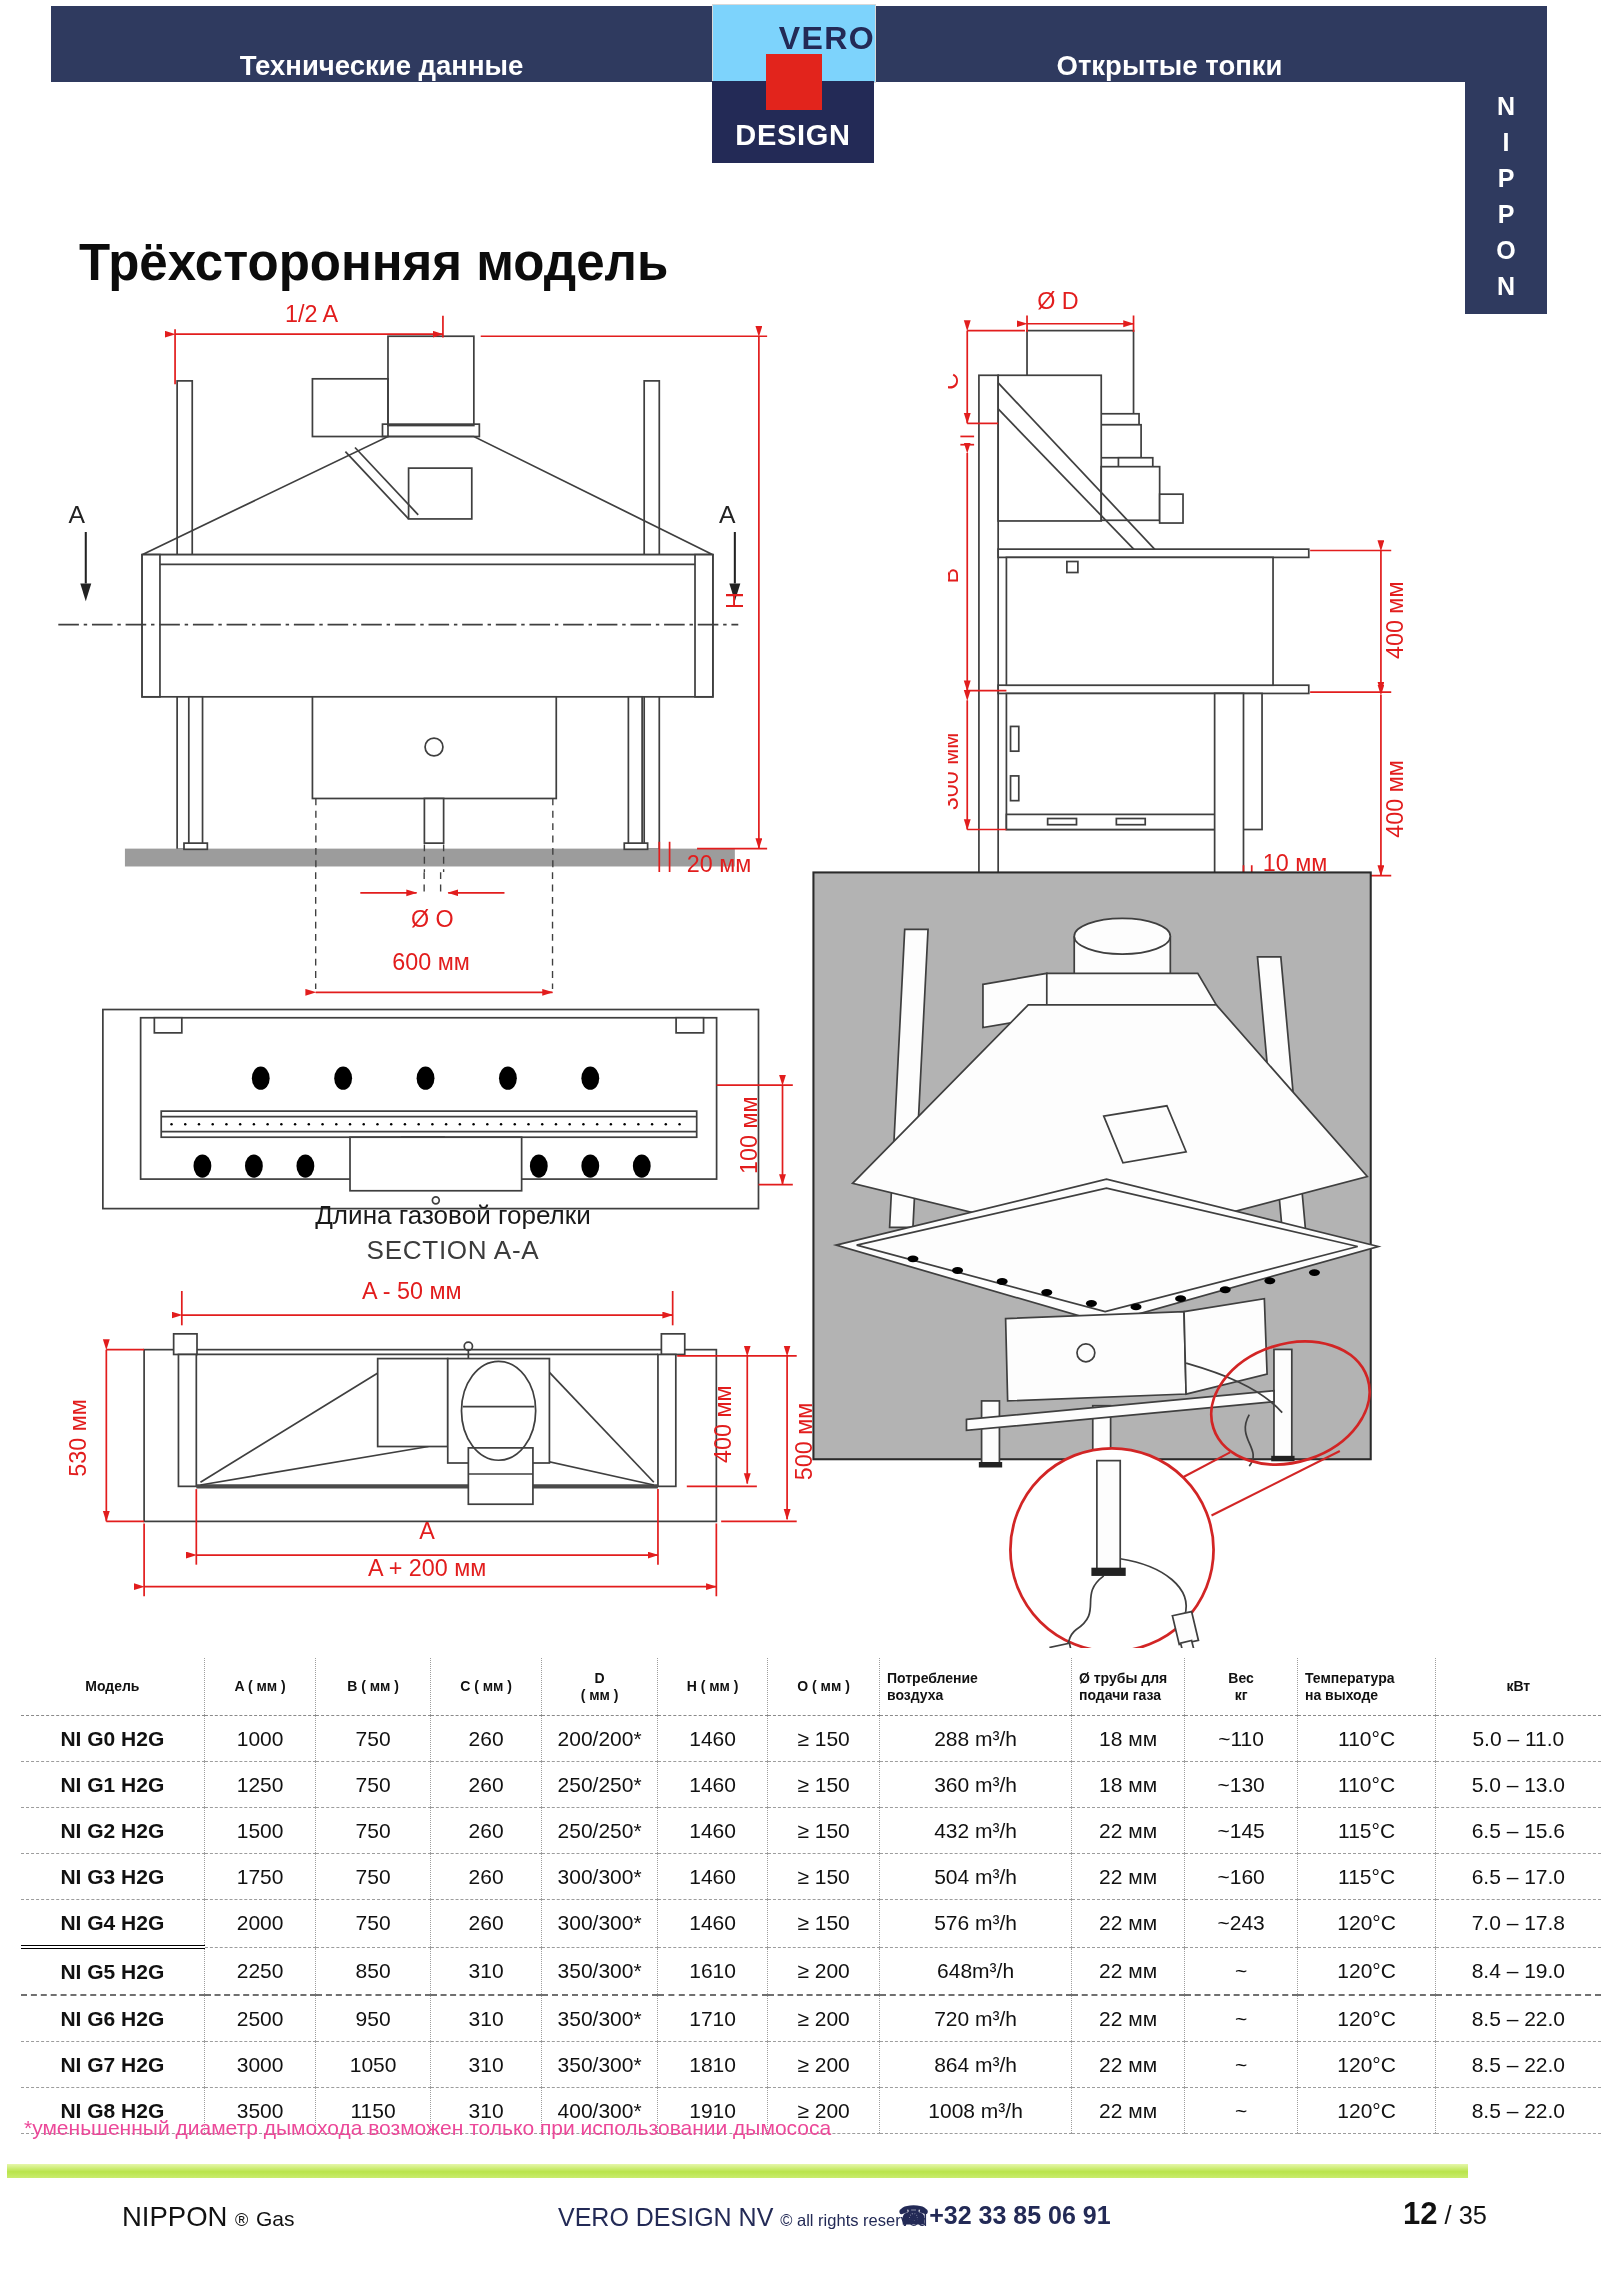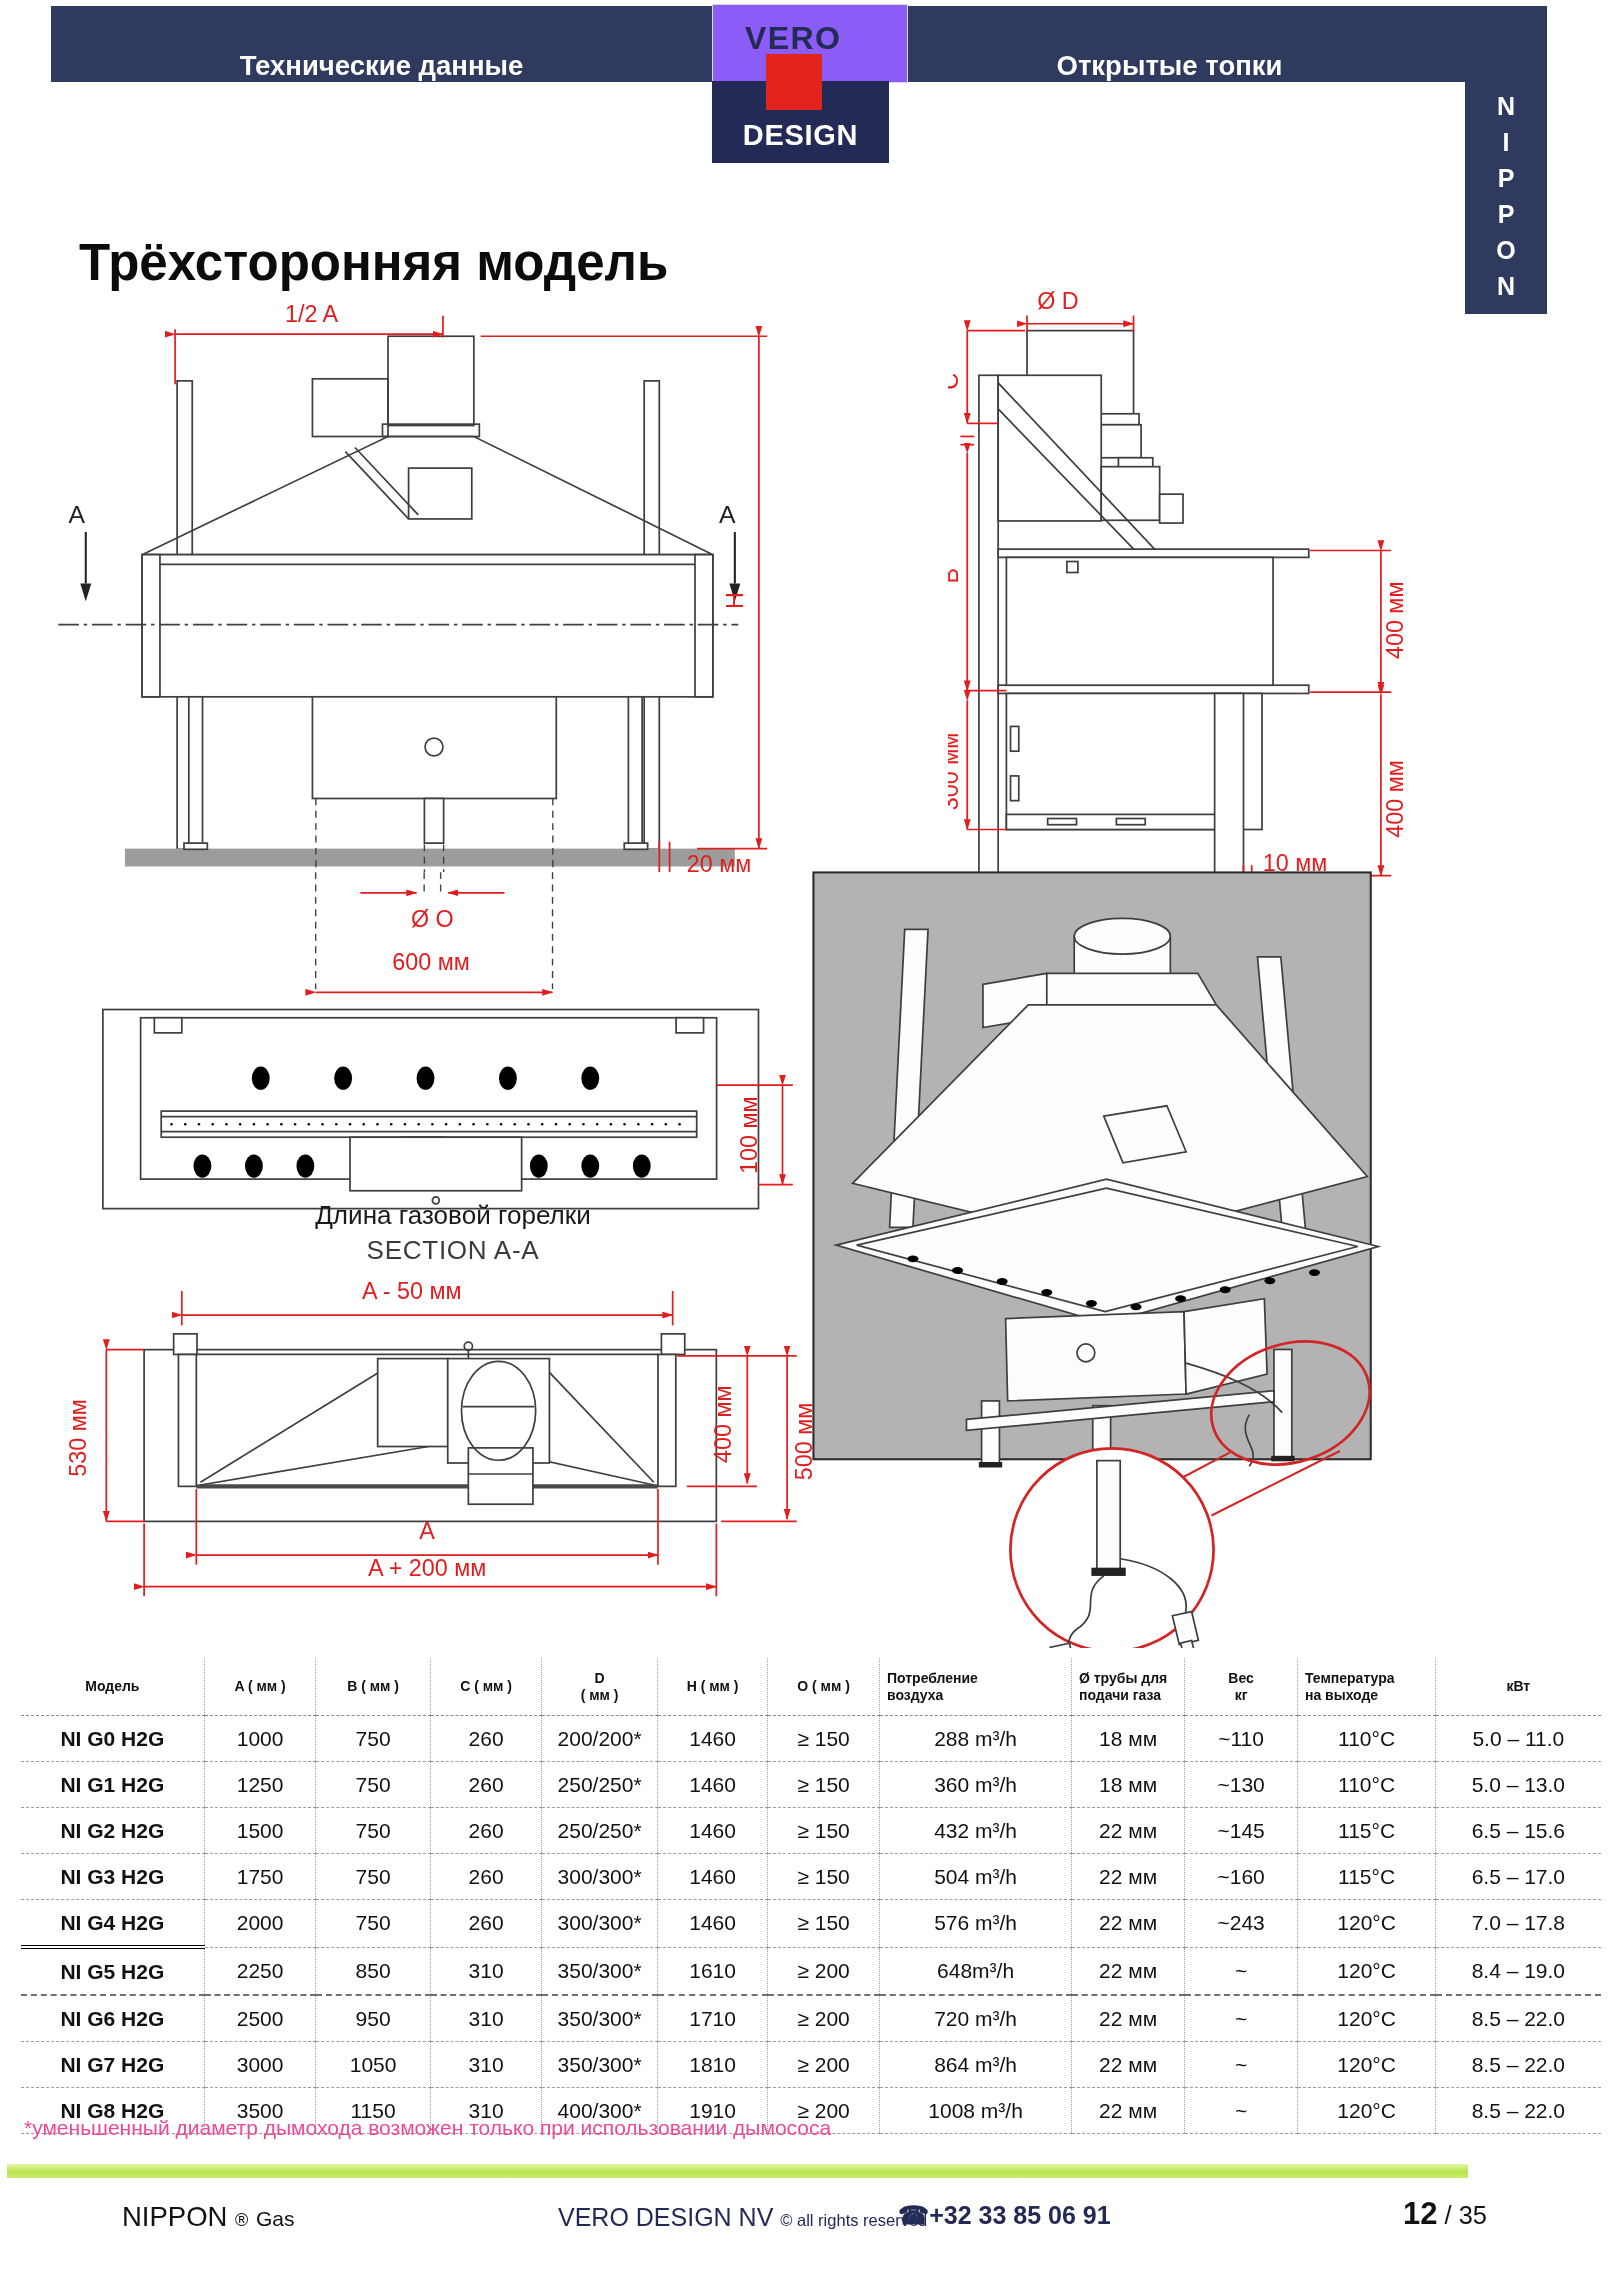--- a/index.html
+++ b/index.html
@@ -4,24 +4,24 @@
 <style>
   html,body{margin:0;padding:0;background:#ffffff;}
   .page{position:relative;width:1612px;height:2295px;background:#fff;overflow:hidden;
         font-family:"Liberation Sans",sans-serif;color:#111;}
   
   .banner{position:absolute;top:5.5px;height:76px;background:#2f3a5f;display:flex;align-items:flex-end;}
   .banner-left{left:51px;width:661px;justify-content:center;}
   .banner-right{left:874px;width:672px;}
   .banner span{color:#fff;font-size:27.5px;font-weight:bold;}
   .banner-right span{display:block;width:591px;text-align:center;}
-  .logo-white{position:absolute;left:712px;top:4.1px;width:162px;height:77px;background:#8b5cf6;
-              border:0.7px solid #d8d8d8;display:flex;justify-content:flex-start;padding-left:32px;}
+  .logo-white{position:absolute;left:712px;top:4.1px;width:162px;height:77px;background:#7dd3fc;
+              border:0.7px solid #d8d8d8;display:flex;justify-content:flex-end;}
   .logo-white div{margin-top:15px;color:#232a56;font-size:32px;font-weight:bold;letter-spacing:1.4px;}
-  .logo-navy{position:absolute;left:712px;top:81px;width:177px;height:82px;background:#232a56;
+  .logo-navy{position:absolute;left:712px;top:81px;width:162px;height:82px;background:#232a56;
              display:flex;justify-content:center;align-items:flex-end;}
   .logo-navy div{margin-bottom:11px;color:#fff;font-size:29px;font-weight:bold;letter-spacing:0.7px;}
   .logo-red{position:absolute;left:766px;top:54px;width:56px;height:56px;background:#e2241c;}
   .side-tab{position:absolute;left:1465px;top:5.5px;width:82px;height:308px;background:#2f3a5f;
             display:flex;flex-direction:column;align-items:center;padding-top:82px;box-sizing:border-box;}
   .side-tab span{color:#fff;font-size:25px;font-weight:bold;line-height:36px;}
   
   .title{position:absolute;left:79px;top:199px;font-size:51px;font-weight:bold;color:#0c0c0c;}
   
   svg{position:absolute;font-family:"Liberation Sans",sans-serif;}

